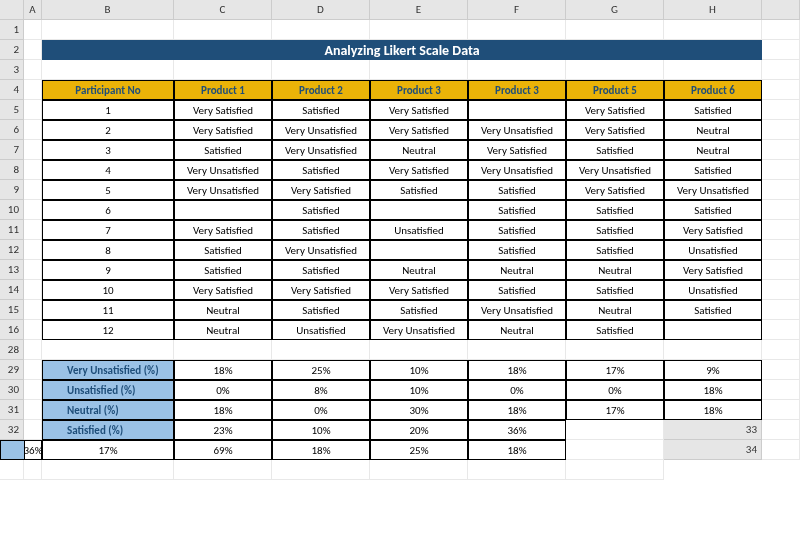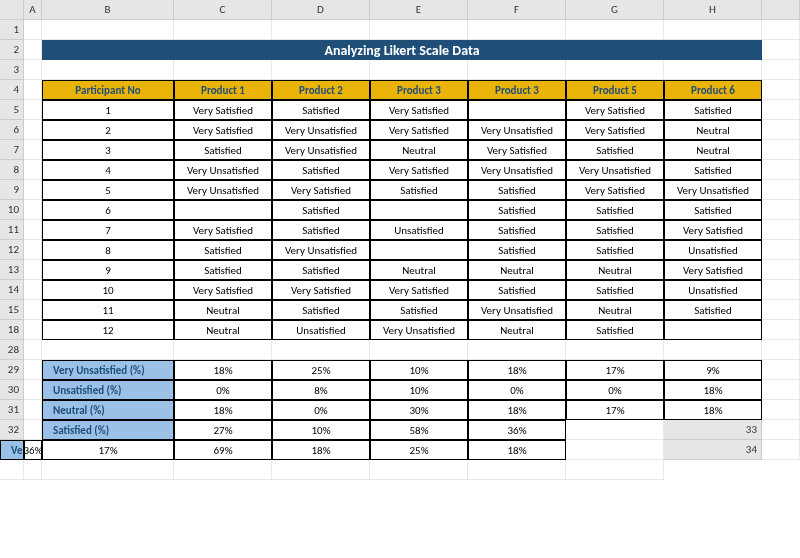--- a/index.html
+++ b/index.html
@@ -62,21 +62,21 @@
     }
     .bcell {
       border: 1px solid #000;
       background: #fff;
     }
     .pctlabel {
       background: #9bc2e6;
       font-weight: bold;
       color: #1f4e79;
       justify-content: flex-start;
-      padding-left: 10px;
+      padding-left: 24px;
       border: 1px solid #000;
     }
   </style>
 </head>
 <body>
 
 <div class="sheet">
 
   <div class="cornerhead"></div>
   <div class="colhead">A</div>
@@ -241,21 +241,21 @@
   <div class="cell"></div>
   <div class="cell bcell">11</div>
   <div class="cell bcell">Neutral</div>
   <div class="cell bcell">Satisfied</div>
   <div class="cell bcell">Satisfied</div>
   <div class="cell bcell">Very Unsatisfied</div>
   <div class="cell bcell">Neutral</div>
   <div class="cell bcell">Satisfied</div>
   <div class="cell"></div>
 
-  <div class="rowhead">18</div>
+  <div class="rowhead">16</div>
   <div class="cell"></div>
   <div class="cell bcell">12</div>
   <div class="cell bcell">Neutral</div>
   <div class="cell bcell">Unsatisfied</div>
   <div class="cell bcell">Very Unsatisfied</div>
   <div class="cell bcell">Neutral</div>
   <div class="cell bcell">Satisfied</div>
   <div class="cell bcell"></div>
   <div class="cell"></div>
 
@@ -299,23 +299,23 @@
   <div class="cell bcell">0%</div>
   <div class="cell bcell">30%</div>
   <div class="cell bcell">18%</div>
   <div class="cell bcell">17%</div>
   <div class="cell bcell">18%</div>
   <div class="cell"></div>
 
   <div class="rowhead">32</div>
   <div class="cell"></div>
   <div class="cell pctlabel">Satisfied (%)</div>
-  <div class="cell bcell">27%</div>
+  <div class="cell bcell">23%</div>
   <div class="cell bcell">10%</div>
-  <div class="cell bcell">58%</div>
+  <div class="cell bcell">20%</div>
   <div class="cell bcell">36%</div>
   <div class="cell"></div>
 
   <div class="rowhead">33</div>
   <div class="cell"></div>
   <div class="cell pctlabel">Very Satisfied (%)</div>
   <div class="cell bcell">36%</div>
   <div class="cell bcell">17%</div>
   <div class="cell bcell">69%</div>
   <div class="cell bcell">18%</div>

